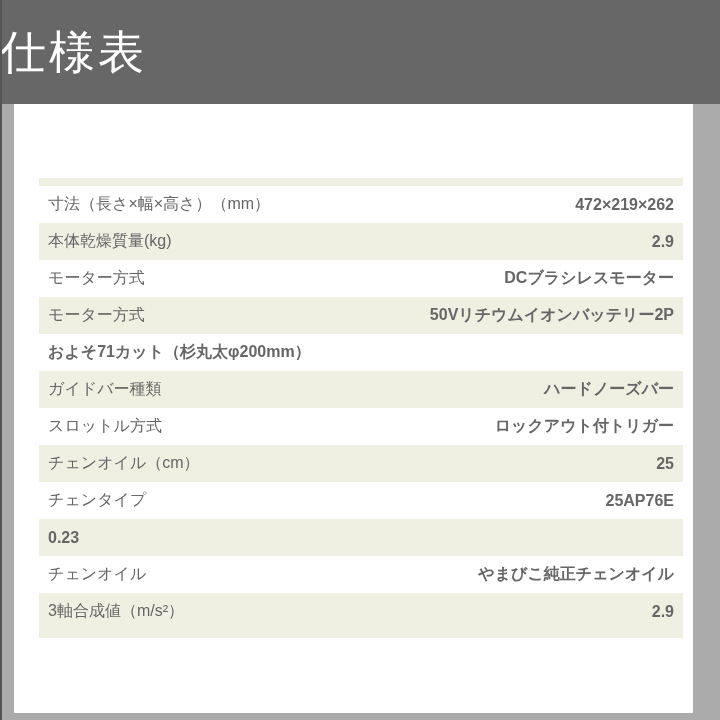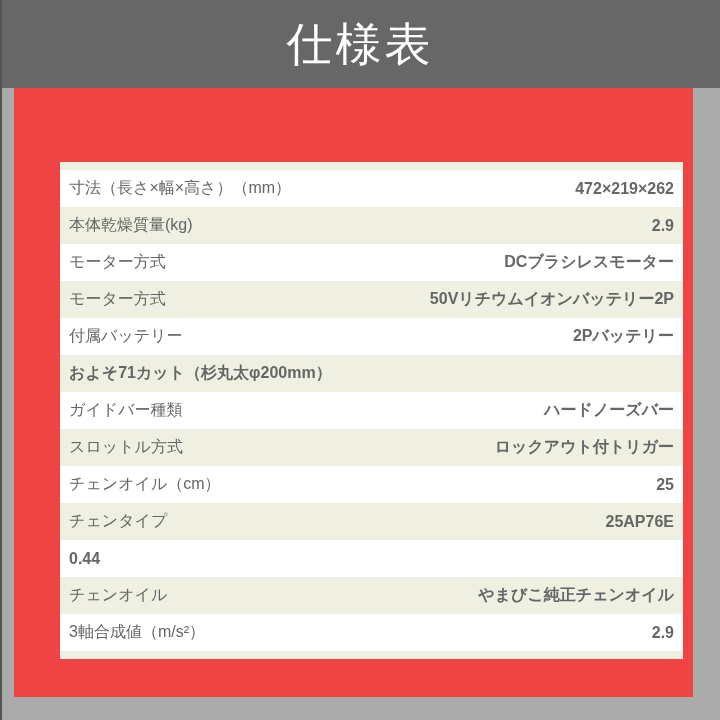--- a/index.html
+++ b/index.html
@@ -17,42 +17,40 @@
   .edge-shade {
     position: absolute;
     left: 0;
     top: 0;
     width: 2px;
     height: 720px;
     background: #555555;
     z-index: 5;
   }
   .header {
-    height: 88px;
+    height: 104px;
     background: #676767;
     display: flex;
     align-items: center;
-    justify-content: center;
   }
   .title {
     margin: 0;
     color: #ffffff;
     font-size: 46px;
     font-weight: 400;
     letter-spacing: 3px;
     line-height: 1;
   }
   .card {
     margin-left: 14px;
     width: 679px;
     height: 609px;
-    background: #ef4444;
+    background: #ffffff;
     box-sizing: border-box;
     padding-top: 74px;
-    padding-left: 21px;
   }
   .spec-table {
     margin: 0 10px 0 25px;
     background: #efefe2;
     padding: 8px 0;
   }
   .row {
     height: 37px;
     display: flex;
     justify-content: space-between;
@@ -96,44 +94,40 @@
     </div>
     <div class="row">
       <span class="label">モーター方式</span>
       <span class="value">DCブラシレスモーター</span>
     </div>
     <div class="row">
       <span class="label">モーター方式</span>
       <span class="value">50Vリチウムイオンバッテリー2P</span>
     </div>
     <div class="row">
-      <span class="label">付属バッテリー</span>
-      <span class="value">2Pバッテリー</span>
-    </div>
-    <div class="row">
       <span class="value">およそ71カット（杉丸太φ200mm）</span>
     </div>
     <div class="row">
       <span class="label">ガイドバー種類</span>
       <span class="value">ハードノーズバー</span>
     </div>
     <div class="row">
       <span class="label">スロットル方式</span>
       <span class="value">ロックアウト付トリガー</span>
     </div>
     <div class="row">
       <span class="label">チェンオイル（cm）</span>
       <span class="value">25</span>
     </div>
     <div class="row">
       <span class="label">チェンタイプ</span>
       <span class="value">25AP76E</span>
     </div>
     <div class="row">
-      <span class="value">0.44</span>
+      <span class="value">0.23</span>
     </div>
     <div class="row">
       <span class="label">チェンオイル</span>
       <span class="value">やまびこ純正チェンオイル</span>
     </div>
     <div class="row">
       <span class="label">3軸合成値（m/s²）</span>
       <span class="value">2.9</span>
     </div>
 

